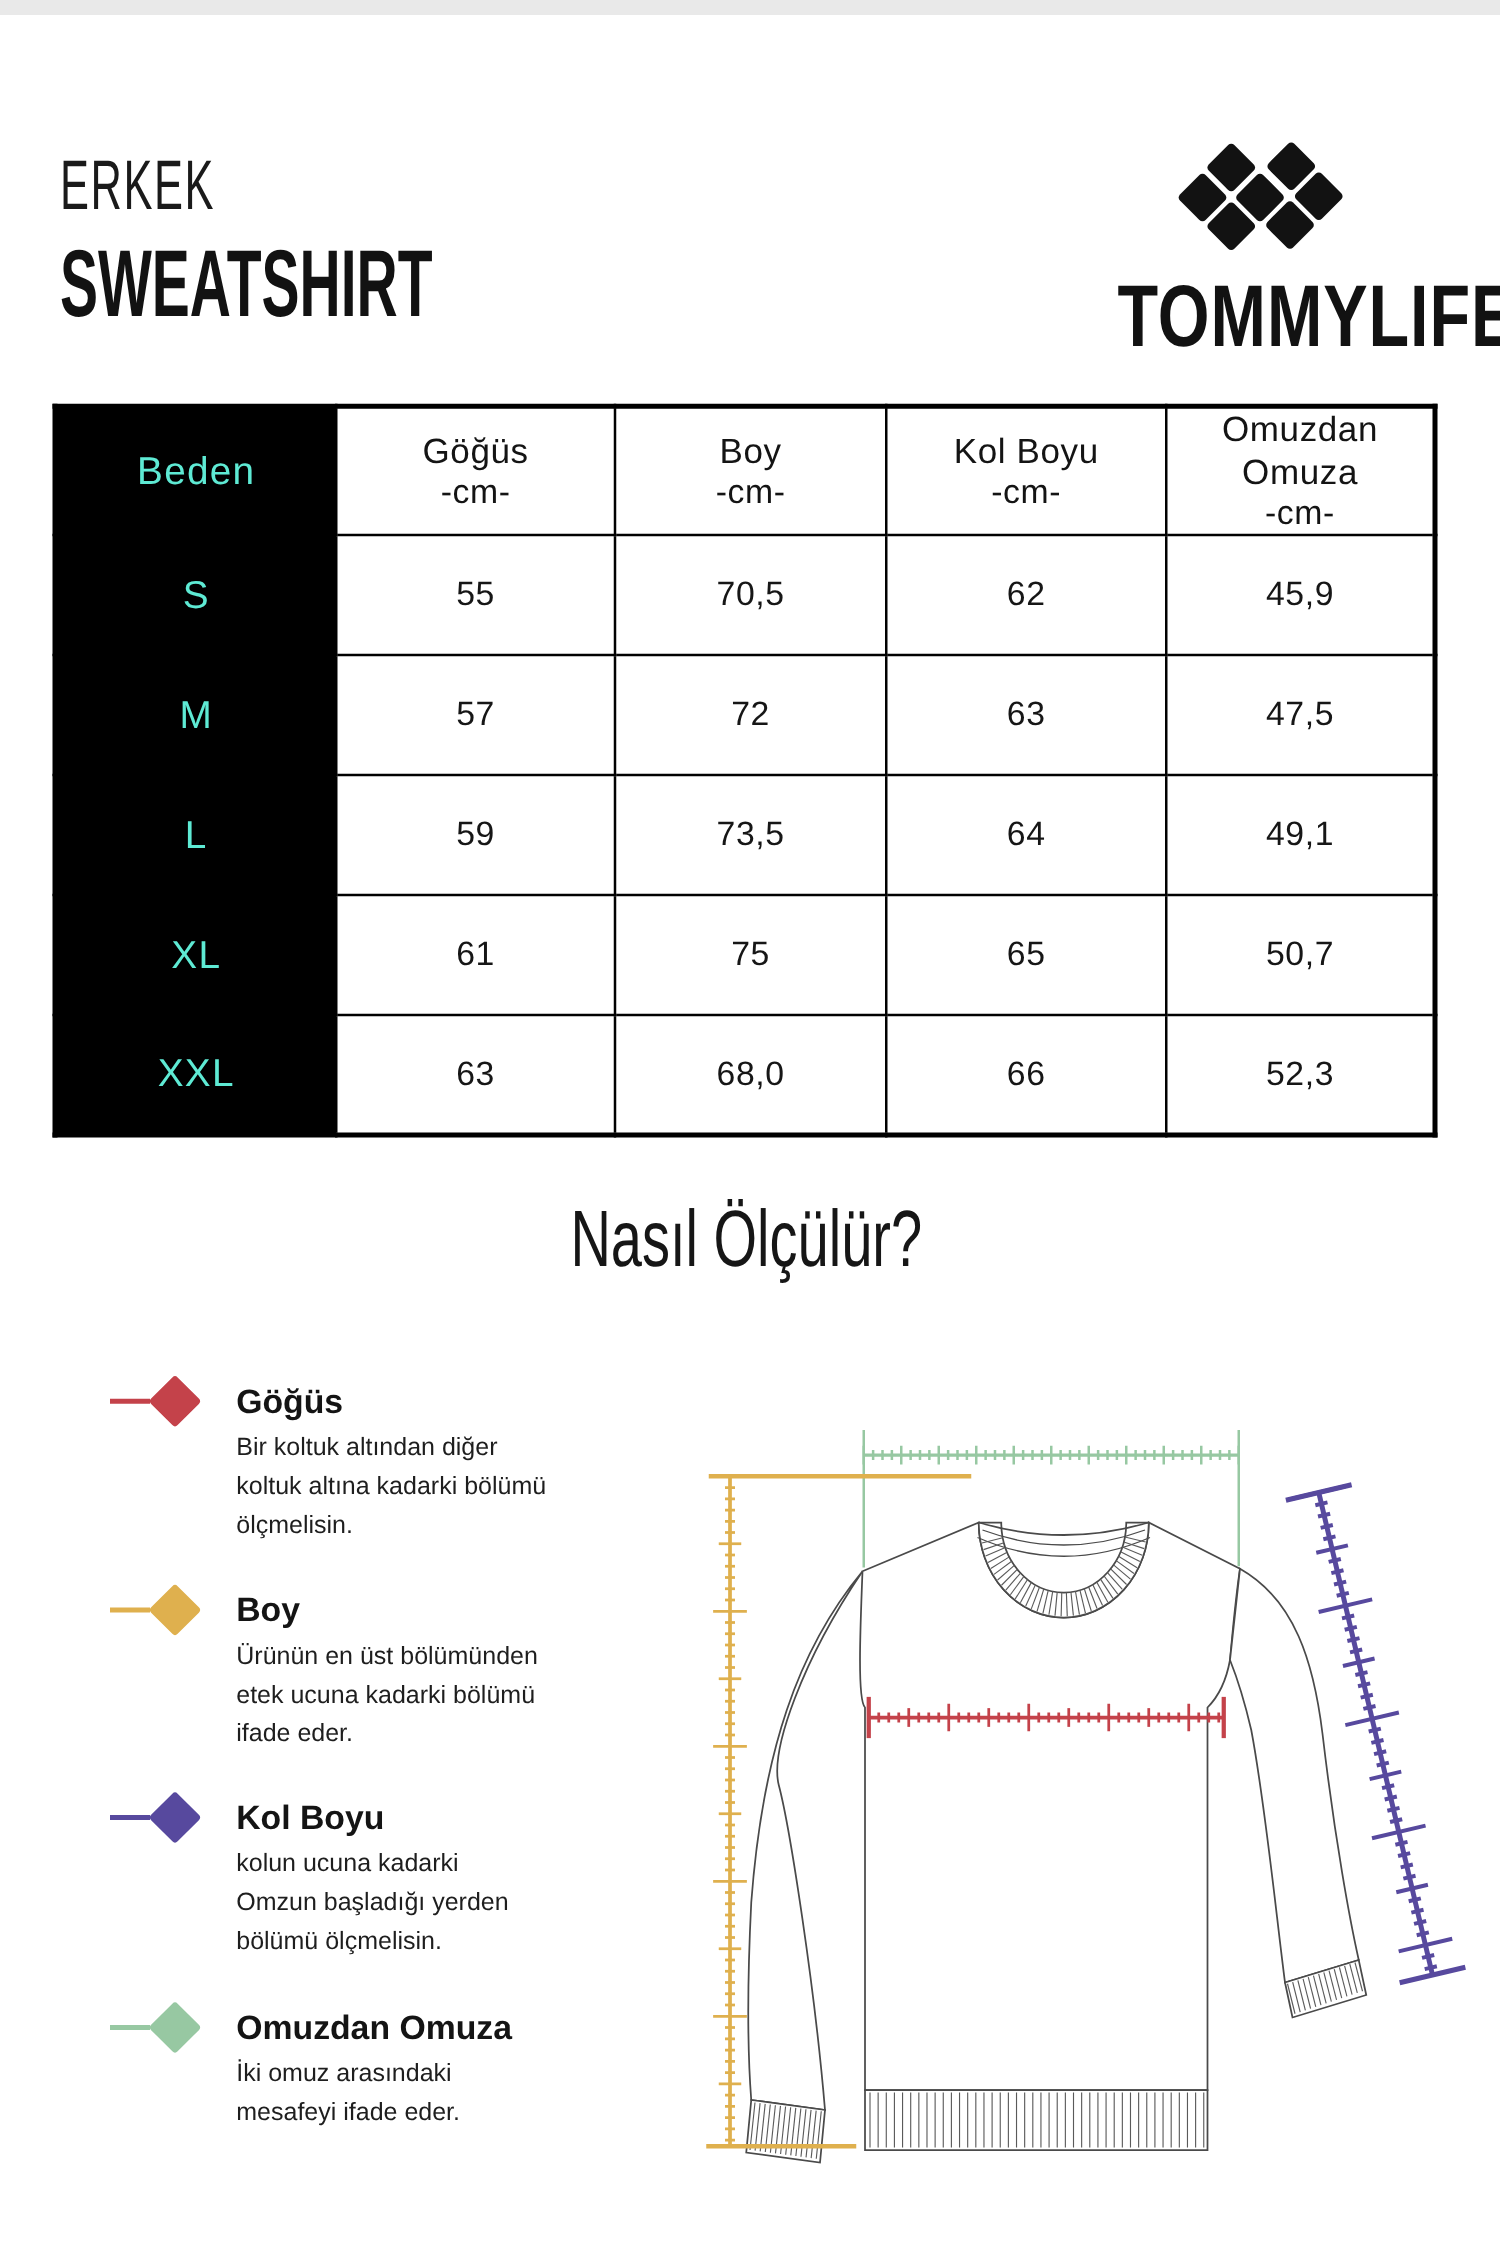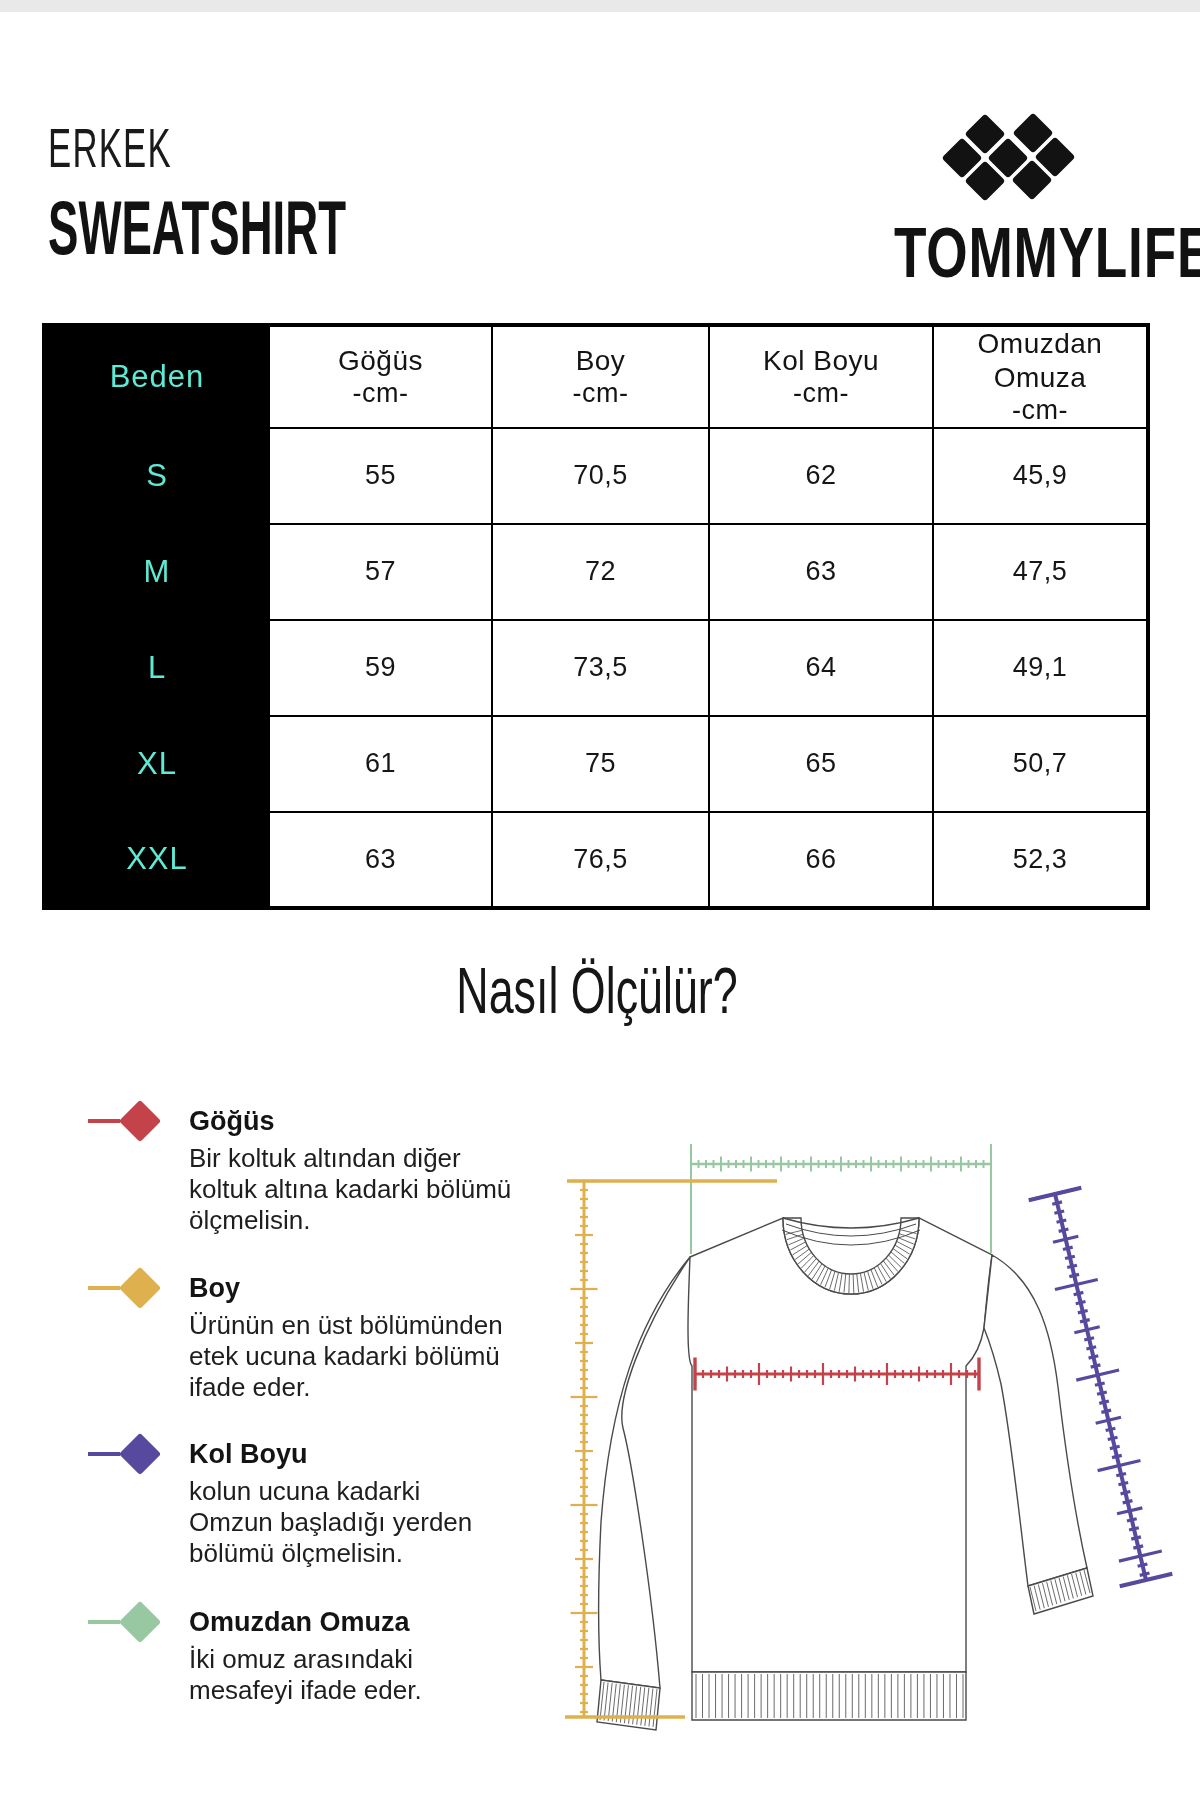--- a/index.html
+++ b/index.html
@@ -31,21 +31,21 @@
   .val-cell{font-size:27px;color:#161616;letter-spacing:.5px;}
 
   
   .htm-title{position:absolute;left:0;top:944px;width:1200px;text-align:center;
       font-size:64px;font-weight:400;color:#161616;transform:scaleX(.70);
       transform-origin:590px top;line-height:1.1;white-space:nowrap;}
 
   .legend-item{position:absolute;left:189px;width:360px;}
   .legend-icon{position:absolute;left:-101px;top:-8px;}
   .legend-name{font-size:27px;font-weight:700;color:#141414;line-height:32px;}
-  .legend-desc{margin-top:6px;font-size:26px;line-height:31px;color:#1e1e1e;}
+  .legend-desc{margin-top:6px;font-size:20px;line-height:31px;color:#1e1e1e;}
   .legend-desc div{white-space:nowrap;}
 
   .diagram{position:absolute;left:480px;top:1120px;width:700px;height:610px;}
 </style>
 </head>
 <body>
 
 <div class="page" data-interactable="false">
 
   <div class="hdr-left" data-interactable="false">
@@ -108,21 +108,21 @@
     <tr class="drow" data-interactable="false">
       <td class="dark size-cell" data-interactable="false">XL</td>
       <td class="val-cell" data-interactable="false">61</td>
       <td class="val-cell" data-interactable="false">75</td>
       <td class="val-cell" data-interactable="false">65</td>
       <td class="val-cell" data-interactable="false">50,7</td>
     </tr>
     <tr class="drow" data-interactable="false">
       <td class="dark size-cell" data-interactable="false">XXL</td>
       <td class="val-cell" data-interactable="false">63</td>
-      <td class="val-cell" data-interactable="false">76,5</td>
+      <td class="val-cell" data-interactable="false">68,0</td>
       <td class="val-cell" data-interactable="false">66</td>
       <td class="val-cell" data-interactable="false">52,3</td>
     </tr>
     </tbody>
   </table>
 
   <div class="htm-title" data-interactable="false">Nasıl Ölçülür?</div>
 
   <div class="legend-item" style="top:1093px" data-interactable="false">
     <svg class="legend-icon" data-interactable="false" width="78" height="48" viewBox="0 0 78 48">

